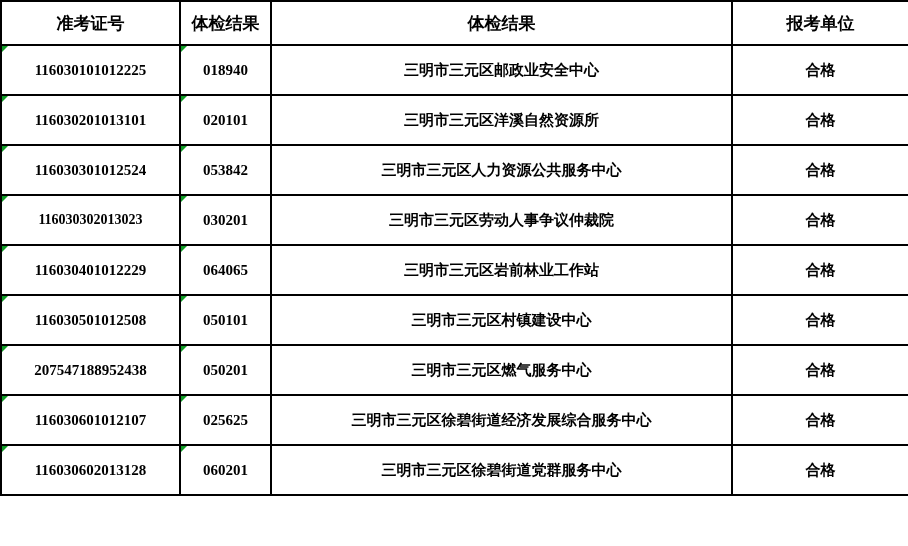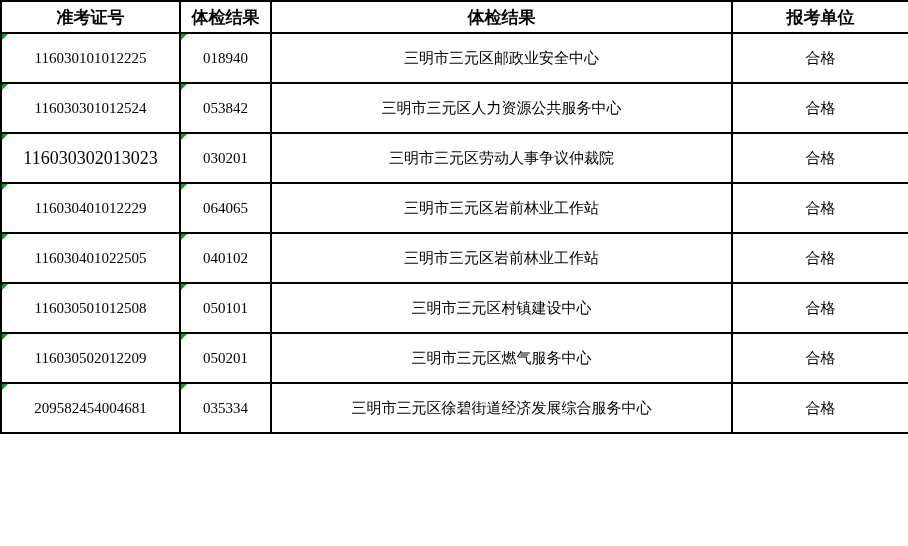--- a/index.html
+++ b/index.html
@@ -20,32 +20,32 @@
   table.results th,
   table.results td {
     border: 2px solid #000000;
     text-align: center;
     vertical-align: middle;
     position: relative;
     padding: 0;
     overflow: hidden;
     white-space: nowrap;
   }
-  thead tr { height: 32px; }
+  thead tr { height: 44px; }
   tbody tr { height: 50px; }
   th {
     font-size: 17px;
     font-weight: bold;
   }
   td {
     font-size: 15px;
-    font-weight: normal;
+    font-weight: bold;
   }
   td.emphasis {
-    font-size: 18px;
+    font-size: 14px;
   }
   .flag {
     position: absolute;
     top: 0;
     left: 0;
     width: 0;
     height: 0;
     border-top: 6px solid #0f9b25;
     border-right: 6px solid transparent;
     pointer-events: none;
@@ -74,55 +74,61 @@
     </tr>
   </thead>
   <tbody>
       <tr>
         <td><span class="flag" style="border-top-color: rgb(15, 155, 37);"></span><span>116030101012225</span></td>
         <td><span class="flag" style="border-top-color: rgb(15, 155, 37);"></span><span>018940</span></td>
         <td><span>三明市三元区邮政业安全中心</span></td>
         <td><span>合格</span></td>
       </tr>
       <tr>
+        <td><span class="flag" style="border-top-color: rgb(15, 155, 37);"></span><span>116030201013101</span></td>
+        <td><span class="flag" style="border-top-color: rgb(15, 155, 37);"></span><span>020101</span></td>
+        <td><span>三明市三元区洋溪自然资源所</span></td>
+        <td><span>合格</span></td>
+      </tr>
+      <tr>
         <td><span class="flag" style="border-top-color: rgb(15, 155, 37);"></span><span>116030301012524</span></td>
         <td><span class="flag" style="border-top-color: rgb(15, 155, 37);"></span><span>053842</span></td>
         <td><span>三明市三元区人力资源公共服务中心</span></td>
         <td><span>合格</span></td>
       </tr>
       <tr>
         <td class="emphasis"><span class="flag" style="border-top-color: rgb(15, 155, 37);"></span><span>116030302013023</span></td>
         <td><span class="flag" style="border-top-color: rgb(15, 155, 37);"></span><span>030201</span></td>
         <td><span>三明市三元区劳动人事争议仲裁院</span></td>
         <td><span>合格</span></td>
       </tr>
       <tr>
         <td><span class="flag" style="border-top-color: rgb(15, 155, 37);"></span><span>116030401012229</span></td>
         <td><span class="flag" style="border-top-color: rgb(15, 155, 37);"></span><span>064065</span></td>
         <td><span>三明市三元区岩前林业工作站</span></td>
         <td><span>合格</span></td>
       </tr>
       <tr>
-        <td><span class="flag" style="border-top-color: rgb(15, 155, 37);"></span><span>116030401022505</span></td>
-        <td><span class="flag" style="border-top-color: rgb(15, 155, 37);"></span><span>040102</span></td>
-        <td><span>三明市三元区岩前林业工作站</span></td>
-        <td><span>合格</span></td>
-      </tr>
-      <tr>
         <td><span class="flag" style="border-top-color: rgb(15, 155, 37);"></span><span>116030501012508</span></td>
         <td><span class="flag" style="border-top-color: rgb(15, 155, 37);"></span><span>050101</span></td>
         <td><span>三明市三元区村镇建设中心</span></td>
         <td><span>合格</span></td>
       </tr>
       <tr>
-        <td><span class="flag" style="border-top-color: rgb(15, 155, 37);"></span><span>116030502012209</span></td>
+        <td><span class="flag" style="border-top-color: rgb(15, 155, 37);"></span><span>207547188952438</span></td>
         <td><span class="flag" style="border-top-color: rgb(15, 155, 37);"></span><span>050201</span></td>
         <td><span>三明市三元区燃气服务中心</span></td>
         <td><span>合格</span></td>
       </tr>
       <tr>
-        <td><span class="flag" style="border-top-color: rgb(15, 155, 37);"></span><span>209582454004681</span></td>
-        <td><span class="flag" style="border-top-color: rgb(15, 155, 37);"></span><span>035334</span></td>
+        <td><span class="flag" style="border-top-color: rgb(15, 155, 37);"></span><span>116030601012107</span></td>
+        <td><span class="flag" style="border-top-color: rgb(15, 155, 37);"></span><span>025625</span></td>
         <td><span>三明市三元区徐碧街道经济发展综合服务中心</span></td>
+        <td><span>合格</span></td>
+      </tr>
+      <tr>
+        <td><span class="flag" style="border-top-color: rgb(15, 155, 37);"></span><span>116030602013128</span></td>
+        <td><span class="flag" style="border-top-color: rgb(15, 155, 37);"></span><span>060201</span></td>
+        <td><span>三明市三元区徐碧街道党群服务中心</span></td>
         <td><span>合格</span></td>
       </tr>
     </tbody>
 </table>
 
 </body></html>

